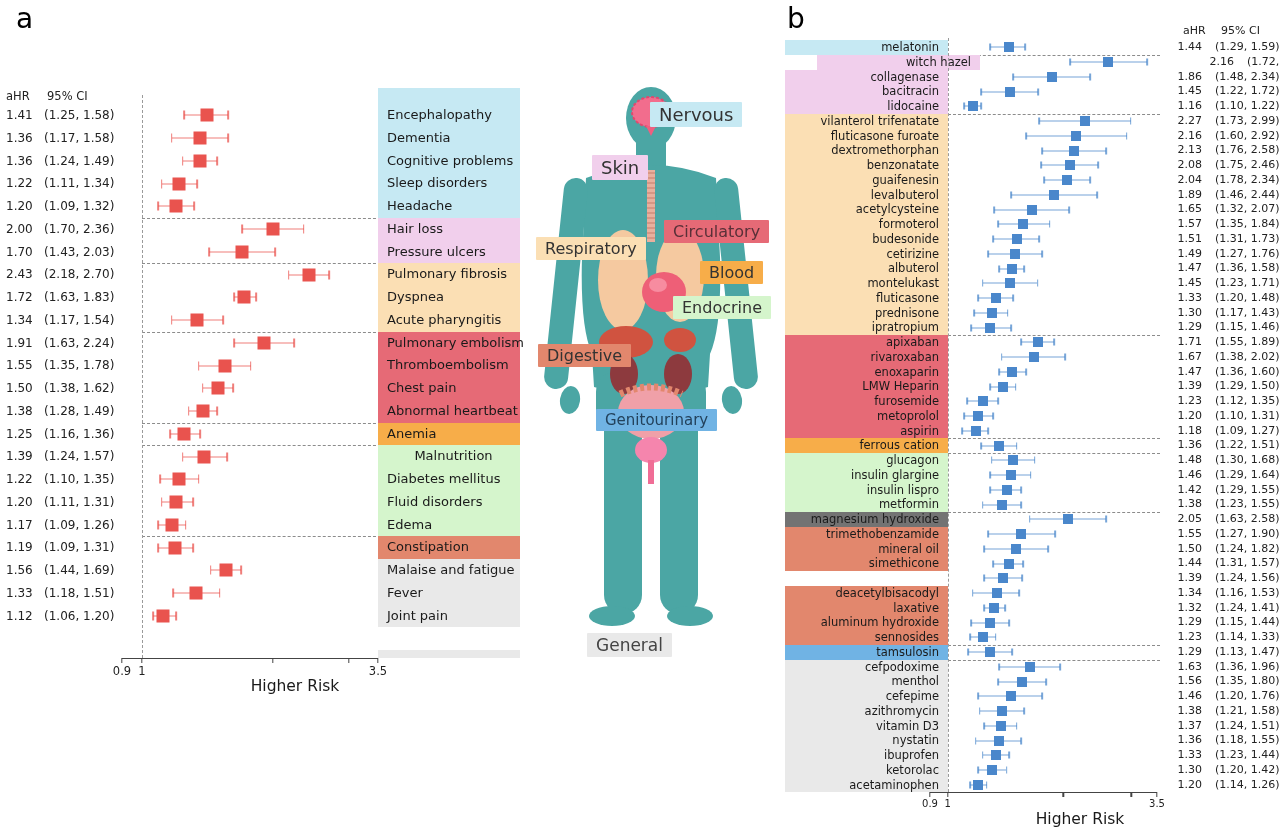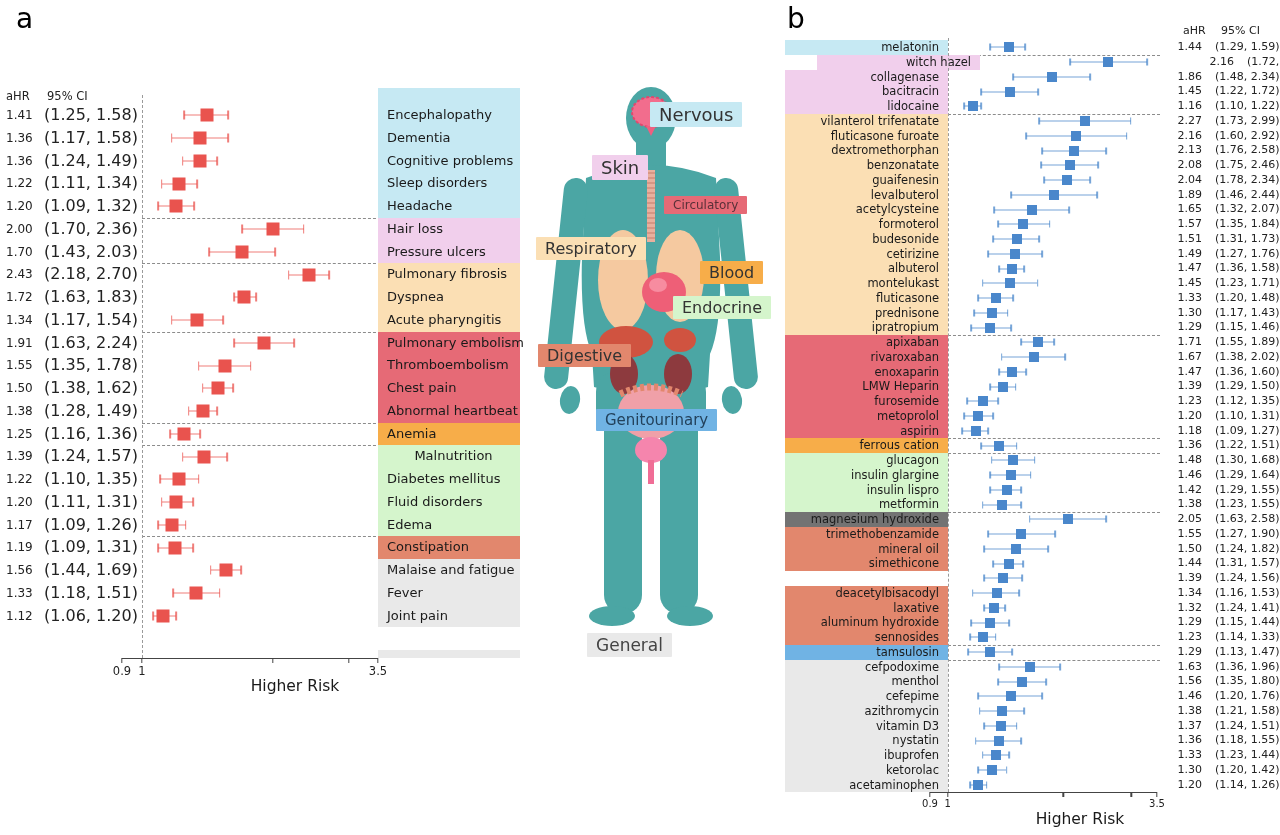--- a/index.html
+++ b/index.html
@@ -20,21 +20,21 @@
 
   .rows{position:absolute;display:flex;flex-direction:column;}
   #panel-a .rows{top:104px;left:0;}
   #panel-b .rows{top:40px;left:0;}
   .row{display:flex;position:relative;}
   #panel-a .row{height:22.75px;}
   #panel-b .row{height:14.75px;}
   .cell{box-sizing:border-box;position:relative;height:100%;}
   .cell.num{white-space:nowrap;color:#222;}
   #panel-a .cell.ahr{width:40px;padding-left:6px;font-size:12px;line-height:22.75px;}
-  #panel-a .cell.ci{width:102px;padding-left:4px;font-size:16px;line-height:22.75px;}
+  #panel-a .cell.ci{width:102px;padding-left:4px;font-size:12px;line-height:22.75px;}
   #panel-a .cell.plot{width:236px;}
   #panel-a .cell.label{width:142px;font-size:13px;line-height:22.75px;padding-left:9px;white-space:nowrap;}
   #panel-b .cell.label{width:163px;font-size:11.5px;line-height:14.75px;padding-right:9px;text-align:right;white-space:nowrap;}
   #panel-b .cell.plot{width:209px;}
   #panel-b .cell.ahr{width:50px;padding-right:5px;font-size:11px;line-height:14.75px;text-align:right;}
   #panel-b .cell.ci{width:72px;padding-left:8px;font-size:11px;line-height:14.75px;}
 
   .ebar{position:absolute;top:50%;height:0;border-top:1.7px solid;transform:translateY(-50%);opacity:.75;}
   .cap{position:absolute;top:50%;width:1.7px;transform:translate(-50%,-50%);opacity:.75;}
   #panel-a .cap{height:9px;}
@@ -60,21 +60,21 @@
 
   .band-filler{position:absolute;}
   #fill-top{left:378px;top:88px;width:142px;height:16px;}
   #fill-bottom{left:378px;top:650px;width:142px;height:8px;}
 
   
   #body-svg{position:absolute;left:520px;top:82px;width:262px;height:575px;}
   .body-label{position:absolute;padding:2px 9px;color:#333;white-space:nowrap;border-radius:1px;}
   .bl-nervous{left:650px;top:102px;font-size:18px;}
   .bl-skin{left:592px;top:155px;font-size:18px;}
-  .bl-circulatory{left:664px;top:196px;font-size:12px;color:#5a3038;}
+  .bl-circulatory{left:664px;top:220px;font-size:16px;color:#5a3038;}
   .bl-respiratory{left:536px;top:237px;font-size:16px;}
   .bl-blood{left:700px;top:261px;font-size:16px;}
   .bl-endocrine{left:673px;top:296px;font-size:16px;}
   .bl-digestive{left:538px;top:344px;font-size:16px;}
   .bl-genitourinary{left:596px;top:409px;font-size:15px;color:#23425c;}
   .bl-general{left:587px;top:633px;font-size:17px;color:#444;}
 </style>
 </head>
 <body>
 

